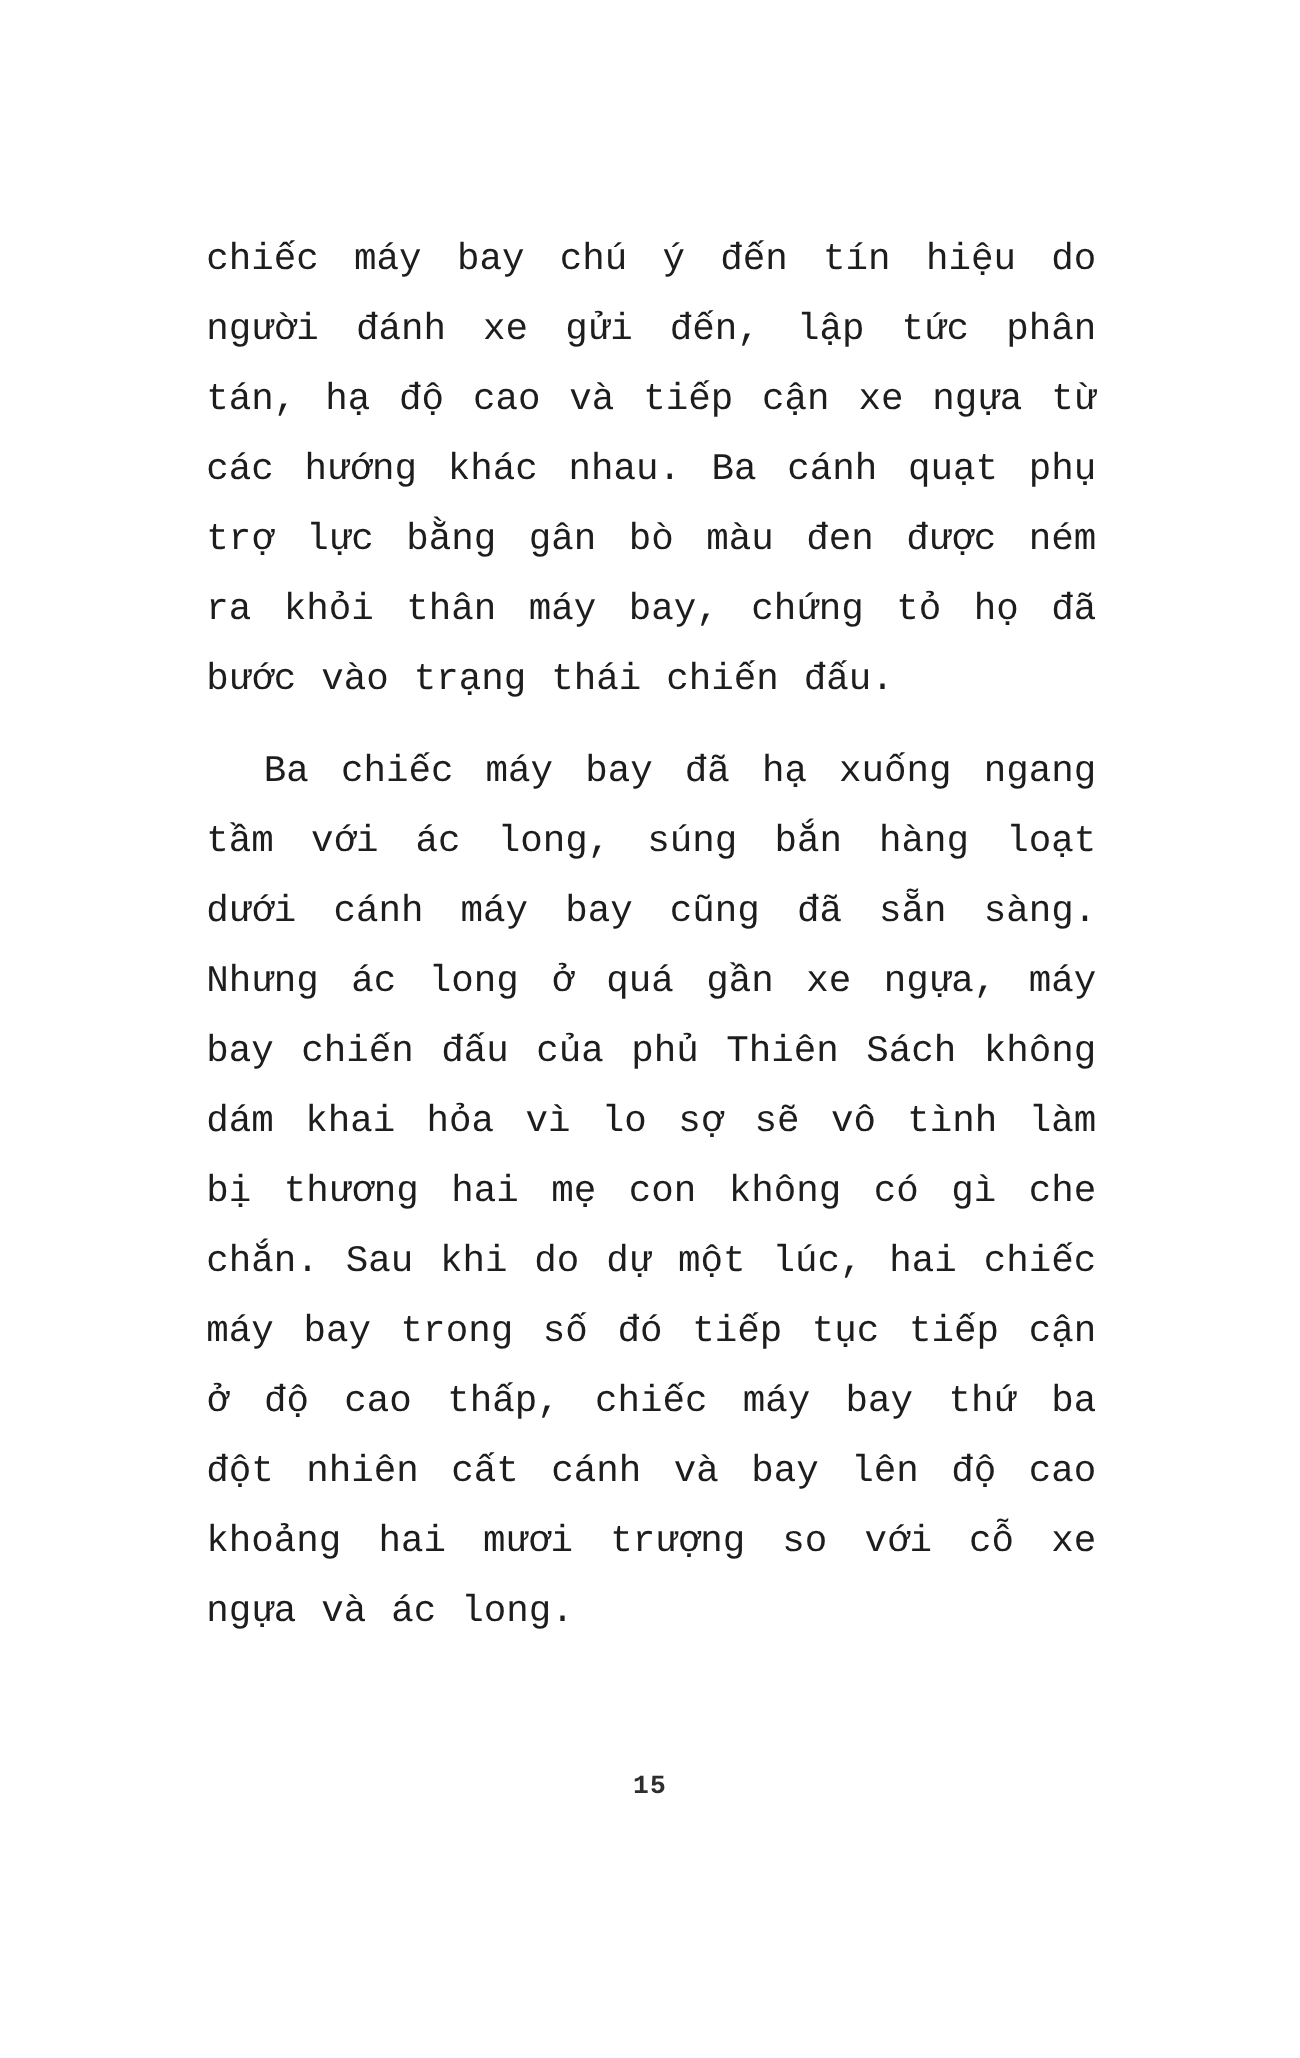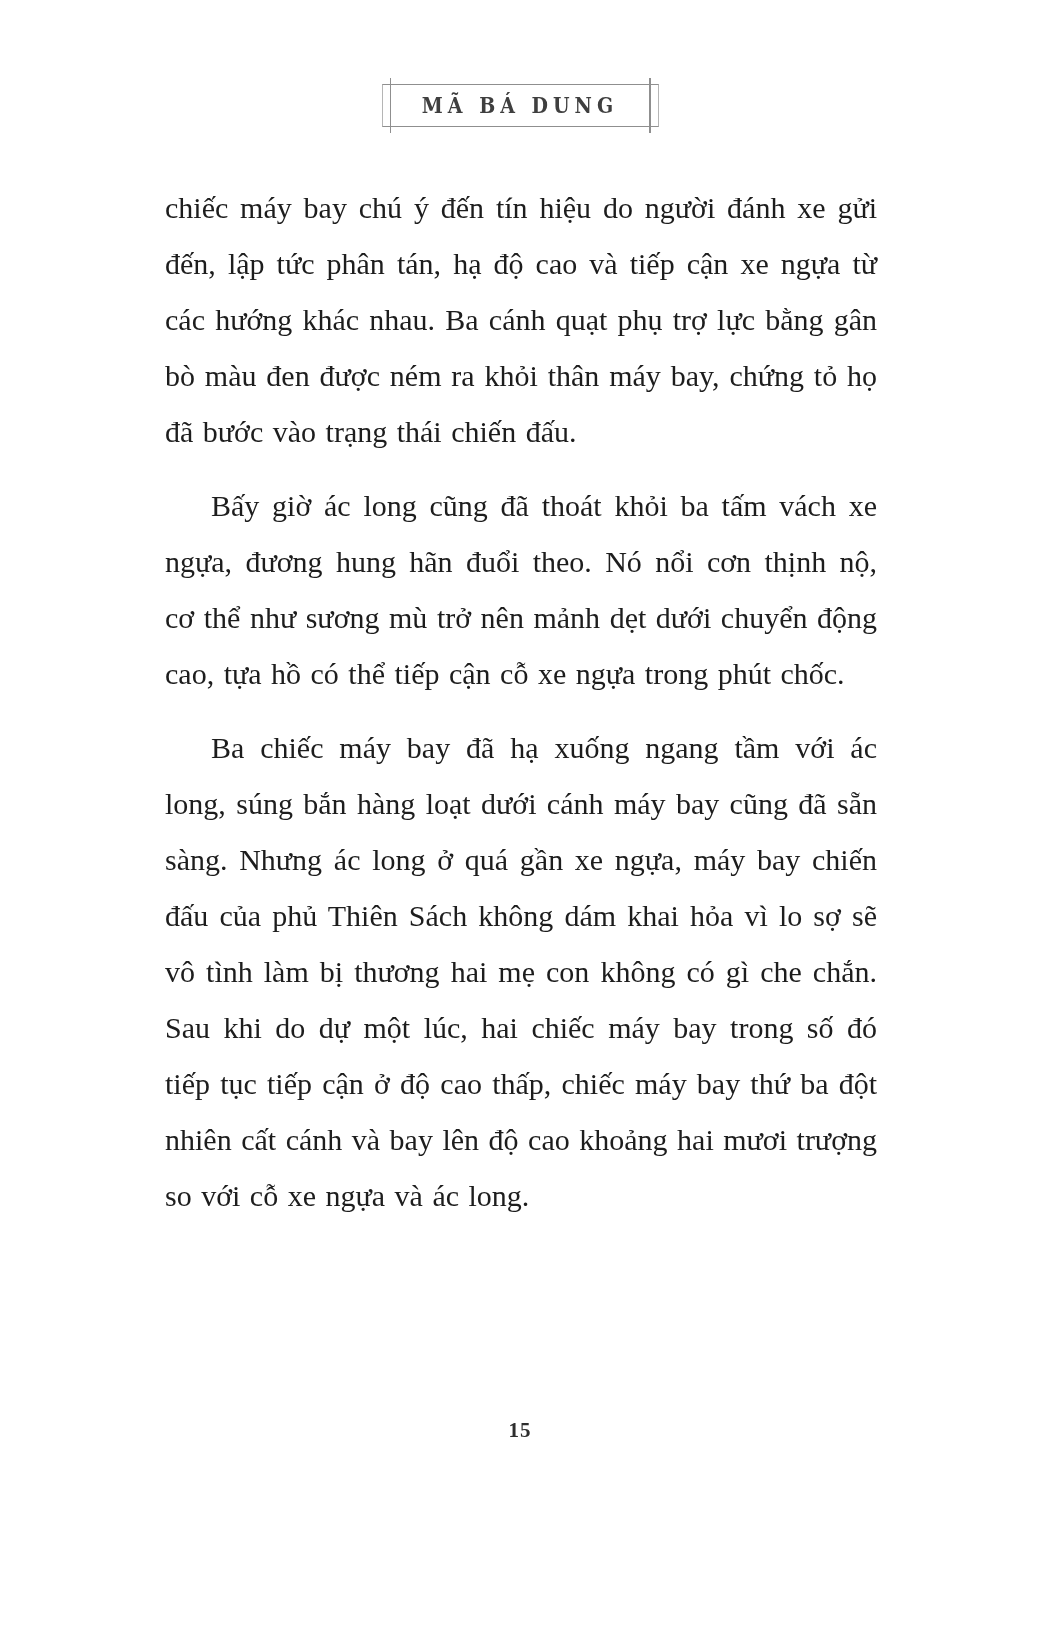--- a/index.html
+++ b/index.html
@@ -63,51 +63,46 @@
     left: 165px;
     width: 712px;
     font-size: 30px;
     line-height: 56px;
     color: #1d1d1d;
     text-align: justify;
   }
   .body-text p {
     margin: 0 0 18px 0;
     word-spacing: 2px;
+    font-family: Liberation Mono, monospace;
   }
   .body-text p.indent {
     text-indent: 46px;
   }
 
   
   .page-number {
     position: absolute;
     top: 1418px;
     left: 0;
     right: 0;
     text-align: center;
-    font-family: Liberation Serif, serif;
+    font-family: Liberation Mono, monospace;
     font-size: 21px;
     font-weight: bold;
     color: #2e2e2e;
     letter-spacing: 1px;
   }
 </style>
 </head>
 <body>
 
 <div class="book-page">
 
-  <div class="header-wrap">
-    <div class="header-box">
-      <span class="header-text">MÃ BÁ DUNG</span>
-    </div>
-  </div>
 
   <div class="body-text">
     <p class="no-indent">chiếc máy bay chú ý đến tín hiệu do người đánh xe gửi đến, lập tức phân tán, hạ độ cao và tiếp cận xe ngựa từ các hướng khác nhau. Ba cánh quạt phụ trợ lực bằng gân bò màu đen được ném ra khỏi thân máy bay, chứng tỏ họ đã bước vào trạng thái chiến đấu.</p>
-    <p class="indent">Bấy giờ ác long cũng đã thoát khỏi ba tấm vách xe ngựa, đương hung hãn đuổi theo. Nó nổi cơn thịnh nộ, cơ thể như sương mù trở nên mảnh dẹt dưới chuyển động cao, tựa hồ có thể tiếp cận cỗ xe ngựa trong phút chốc.</p>
     <p class="indent">Ba chiếc máy bay đã hạ xuống ngang tầm với ác long, súng bắn hàng loạt dưới cánh máy bay cũng đã sẵn sàng. Nhưng ác long ở quá gần xe ngựa, máy bay chiến đấu của phủ Thiên Sách không dám khai hỏa vì lo sợ sẽ vô tình làm bị thương hai mẹ con không có gì che chắn. Sau khi do dự một lúc, hai chiếc máy bay trong số đó tiếp tục tiếp cận ở độ cao thấp, chiếc máy bay thứ ba đột nhiên cất cánh và bay lên độ cao khoảng hai mươi trượng so với cỗ xe ngựa và ác long.</p>
   </div>
 
   <div class="page-number">15</div>
 
 </div>
 
 </body></html>

